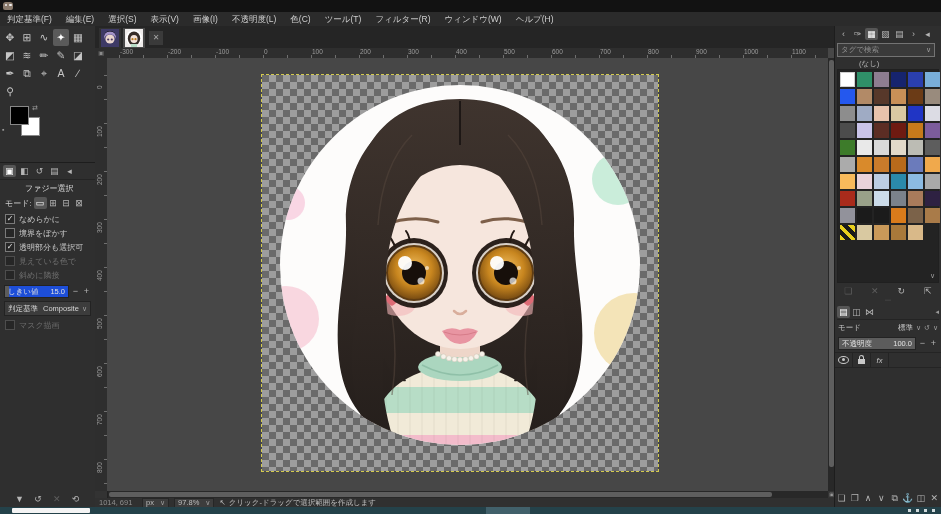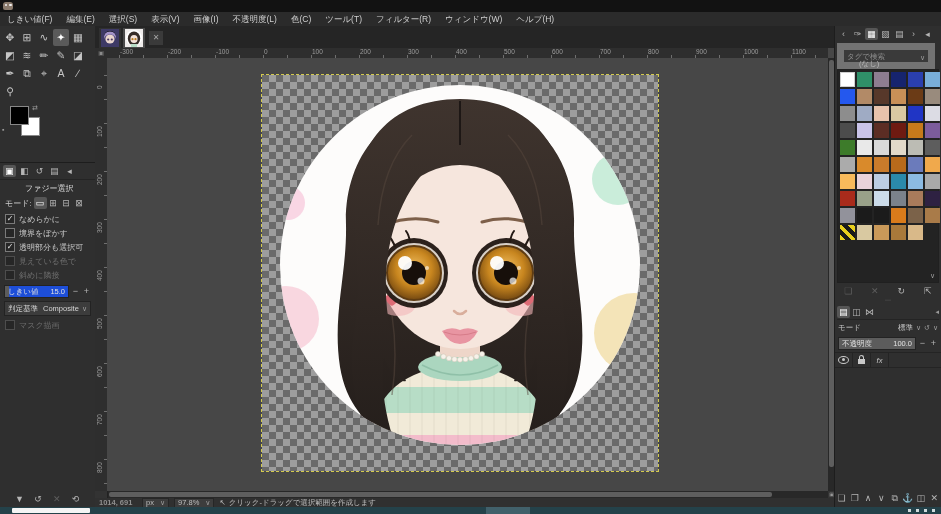--- a/index.html
+++ b/index.html
@@ -65,27 +65,27 @@
      background:repeating-conic-gradient(#9d9d9d 0% 25%,#6a6a6a 0% 50%);background-size:14px 14px;
      outline:1px dashed #d3ca4e;}
   #image-region svg{display:block;}
   #vscroll{position:absolute;right:0;top:32px;width:7px;bottom:16px;background:#282828;}
   #vscroll .thumb{position:absolute;left:1px;right:1px;top:2px;height:94%;background:#5e5e5e;border-radius:2px;}
   #hscroll{position:absolute;left:12px;right:7px;bottom:9px;height:7px;background:#282828;}
   #hscroll .thumb{position:absolute;top:1px;bottom:1px;left:2px;width:92%;background:#5e5e5e;border-radius:2px;}
   .nav-corner{position:absolute;right:0;bottom:9px;width:7px;height:7px;background:#333;color:#999;font-size:5px;line-height:7px;text-align:center;}
   .qmask-corner{position:absolute;left:0;bottom:9px;width:12px;height:7px;background:#333;border-right:1px solid #222;}
   #statusbar{position:absolute;left:0;right:0;bottom:0;height:9px;background:#303030;display:flex;align-items:center;gap:5px;padding-left:4px;font-size:7.5px;color:#bdbdbd;white-space:nowrap;}
-  .sb-pos{color:#8f8f8f;min-width:38px;font-weight:bold;}
+  .sb-pos{color:#8f8f8f;min-width:38px;}
   .sb-drop{background:#3d3d3d;border:1px solid #262626;padding:0 3px;height:8px;line-height:8px;display:flex;align-items:center;gap:3px;}
   .sb-hint{display:flex;align-items:center;gap:3px;}
   
   #right-dock{position:absolute;right:0;top:26px;width:106px;bottom:7px;background:#2f2f2f;border-left:1px solid #1d1d1d;font-size:7.5px;}
   #dock-tabs{position:absolute;left:0;top:1px;right:0;height:14px;display:flex;gap:1px;padding:0 2px;align-items:center;}
-  #search-row{position:absolute;left:2px;right:6px;top:17px;height:12px;background:#3a3a3a;border:7px solid #737373;display:flex;align-items:flex-end;padding:0 3px;color:#8f8f8f;}
+  #search-row{position:absolute;left:2px;right:6px;top:17px;height:12px;background:#3a3a3a;border:1px solid #737373;display:flex;align-items:center;padding:0 3px;color:#8f8f8f;}
   #search-row .ph{flex:1;}
   #none-label{position:absolute;left:4px;top:33px;color:#b9b9b9;padding-left:20px;}
   #pattern-panel{position:absolute;left:2px;right:2px;top:43px;height:212px;background:#232323;border:1px solid #202020;}
   #pattern-grid{display:grid;grid-template-columns:repeat(6,15px);grid-auto-rows:15px;gap:2px;padding:2px;}
   .pat{width:15px;height:15px;}
   .pat.selected{outline:1px solid #cfcfcf;outline-offset:-1px;}
   .pat.warn{background:repeating-linear-gradient(45deg,#e8cf1d 0 4px,#1a1a1a 4px 8px);}
   .panel-chev{position:absolute;right:3px;bottom:2px;color:#9d9d9d;font-size:7px;}
   #pattern-buttons{position:absolute;left:0;right:0;top:258px;height:13px;display:flex;justify-content:space-around;align-items:center;}
   #dots-handle{position:absolute;left:0;right:0;top:272px;text-align:center;color:#7d7d7d;font-size:6px;line-height:5px;}
@@ -115,21 +115,21 @@
 </head>
 <body>
 
 <div id="app">
 
   <div class="titlebar">
     <span class="wilber"></span>
   </div>
 
   <div class="menubar" id="menubar">
-      <span class="menu-item">しきい値(F)</span>
+      <span class="menu-item">判定基準(F)</span>
       <span class="menu-item">編集(E)</span>
       <span class="menu-item">選択(S)</span>
       <span class="menu-item">表示(V)</span>
       <span class="menu-item">画像(I)</span>
       <span class="menu-item">不透明度(L)</span>
       <span class="menu-item">色(C)</span>
       <span class="menu-item">ツール(T)</span>
       <span class="menu-item">フィルター(R)</span>
       <span class="menu-item">ウィンドウ(W)</span>
       <span class="menu-item">ヘルプ(H)</span>

